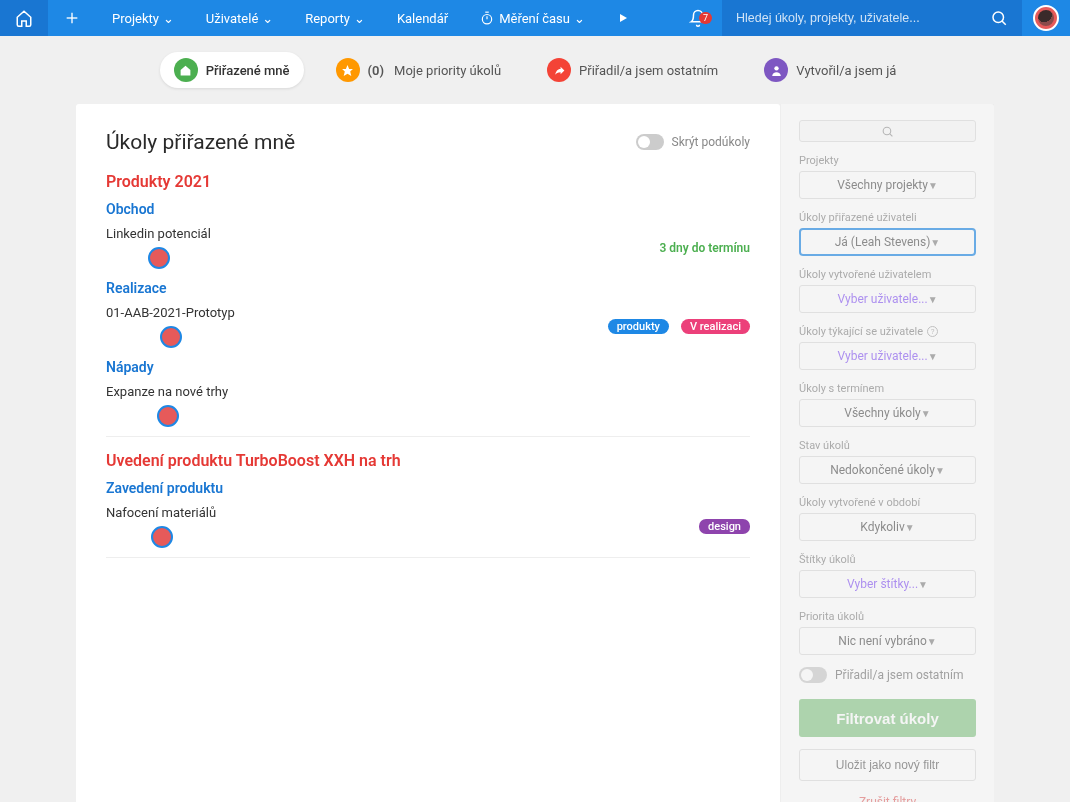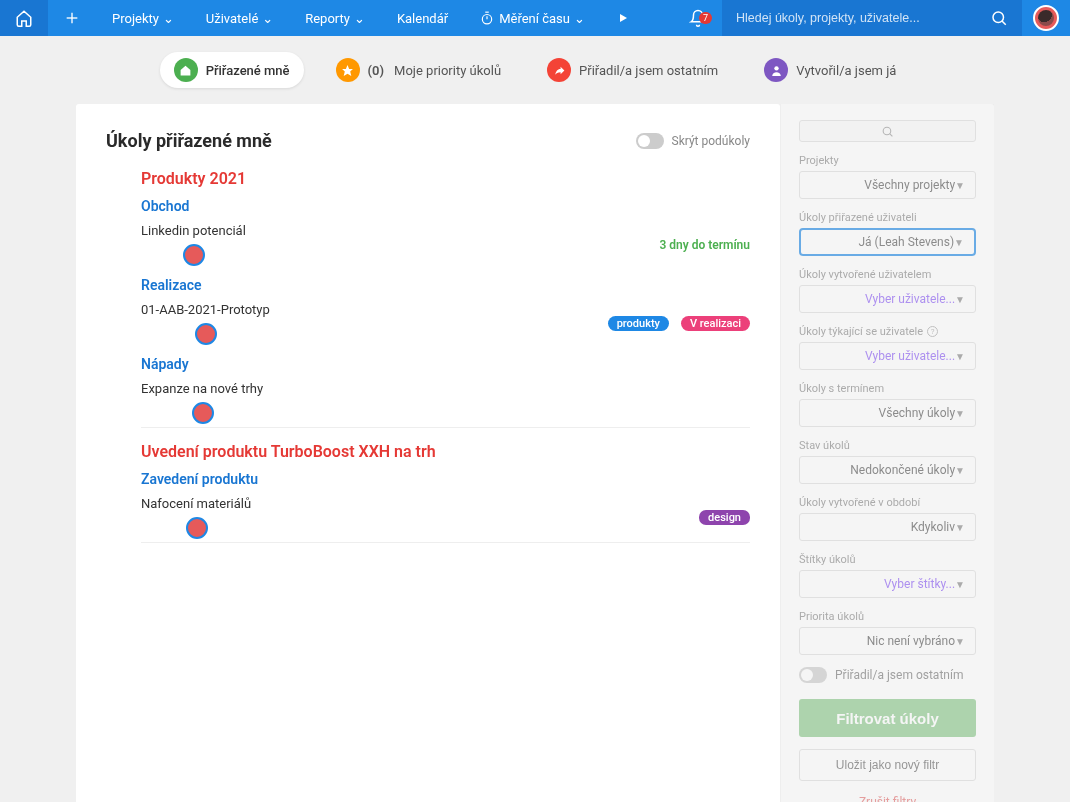--- a/index.html
+++ b/index.html
@@ -27,45 +27,45 @@
   .tab-pill { display:flex; align-items:center; gap:8px; padding:6px 14px; border-radius:20px; font-size:13px; cursor:pointer; color:#555; }
   .tab-pill.active { background:#fff; box-shadow:0 1px 3px rgba(0,0,0,0.1); color:#333; font-weight:500; }
   .tab-icon { width:24px; height:24px; border-radius:50%; display:flex; align-items:center; justify-content:center; color:#fff; }
   .ic-green{ background:#4caf50; } .ic-orange{ background:#ff9800; } .ic-red{ background:#f44336; } .ic-purple{ background:#7e57c2; }
   .tab-count { font-weight:600; margin-right:2px; }
 
   
   .page { display:flex; padding:0 76px 24px 76px; gap:0; }
   .card { background:#fff; border-radius:3px; flex:1; padding:26px 30px 30px 30px; min-height:680px;}
   .card-header { display:flex; align-items:center; justify-content:space-between; margin-bottom:18px; }
-  .card-title { font-size:18px; font-weight:700; color:#2a2a2a; }
+  .card-title { font-size:21px; font-weight:400; color:#2a2a2a; }
   .toggle-wrap { display:flex; align-items:center; gap:8px; font-size:12px; color:#888; }
   .toggle { width:28px; height:16px; background:#ccc; border-radius:10px; position:relative; cursor:pointer; }
   .toggle::after { content:''; position:absolute; width:12px; height:12px; background:#fff; border-radius:50%; top:2px; left:2px; }
 
-  .project-block { margin-bottom:14px; border-bottom:1px solid #eee; padding-bottom:0;margin-left:35px;}
+  .project-block { margin-bottom:14px; border-bottom:1px solid #eee; padding-bottom:6px;}
   .project-title { color:#e53935; font-size:16px; font-weight:600; margin-bottom:10px; cursor:pointer;}
   .project-title.alt { font-size:16px; }
   .section-title { color:#1976d2; font-size:14px; font-weight:600; margin:8px 0 6px 0; cursor:pointer;}
   .task-row { display:flex; align-items:center; justify-content:space-between; font-size:13px; color:#333; padding:3px 0; }
   .task-left { display:flex; align-items:center; gap:6px;flex-direction:column; }
   .mini-avatar { width:18px; height:18px; border-radius:50%; background:#e65a5a; border:2px solid #1e88e5; box-sizing:content-box; margin-left:2px;}
   .due-text { color:#4caf50; font-weight:600; font-size:12px; }
   .tags { display:flex; gap:12px; }
   .tag { border-radius:10px; padding:1px 9px; font-size:11px; color:#fff; font-weight:500;}
   .tag-blue{ background:#1e88e5; } .tag-pink{ background:#ec407a; } .tag-purple{ background:#8e44ad;border-radius:7px; }
 
   
   .sidebar { width:214px; background:#fff; border-left:1px solid #eee; padding:16px 18px; border-radius:0 3px 3px 0; min-height:680px; position:relative; }
   .sb-overlay { position:absolute; inset:0; background:rgba(230,230,230,0.38); pointer-events:none; }
   .search-mini { border:1px solid #ddd; background:#fafafa; border-radius:3px; height:22px; display:flex; align-items:center; justify-content:center; margin-bottom:12px; cursor:pointer; }
   .filter-group { margin-bottom:12px; }
   .filter-label { font-size:11px; color:#888; margin-bottom:4px; display:flex; align-items:center; gap:4px;}
   .info-circ { width:11px; height:11px; border:1px solid #aaa; border-radius:50%; display:inline-flex; align-items:center; justify-content:center; font-size:8px; color:#aaa; }
-  .select-box { border:1px solid #ddd; border-radius:3px; background:#fff; height:28px; display:flex; align-items:center; justify-content:flex-end; padding:0 10px; font-size:12px; color:#555; cursor:pointer; }
+  .select-box { border:1px solid #ddd; border-radius:3px; background:#fff; height:28px; display:flex; align-items:center; justify-content:center; padding:0 10px; font-size:12px; color:#555; cursor:pointer; }
   .select-box.highlight { border:2px solid #1e88e5; border-radius:4px; }
   .select-box .placeholder { color:#8b5cf6; }
   .chev-down { color:#888; font-size:10px; }
 
   .sb-toggle-row { display:flex; align-items:center; gap:8px; font-size:12px; color:#777; margin:10px 0 16px 0; }
   .filter-btn { background:#8bc98b; color:#fff; border:none; width:100%; height:38px; border-radius:3px; font-size:15px; font-weight:600; cursor:pointer; margin-bottom:12px; }
   .save-filter-btn { background:#fff; border:1px solid #ddd; width:100%; height:32px; border-radius:3px; font-size:12px; color:#666; cursor:pointer; margin-bottom:14px; }
   .cancel-link { display:block; text-align:center; font-size:12px; color:#e57373; text-decoration:underline; cursor:pointer; }
 
   svg { display:block; }

